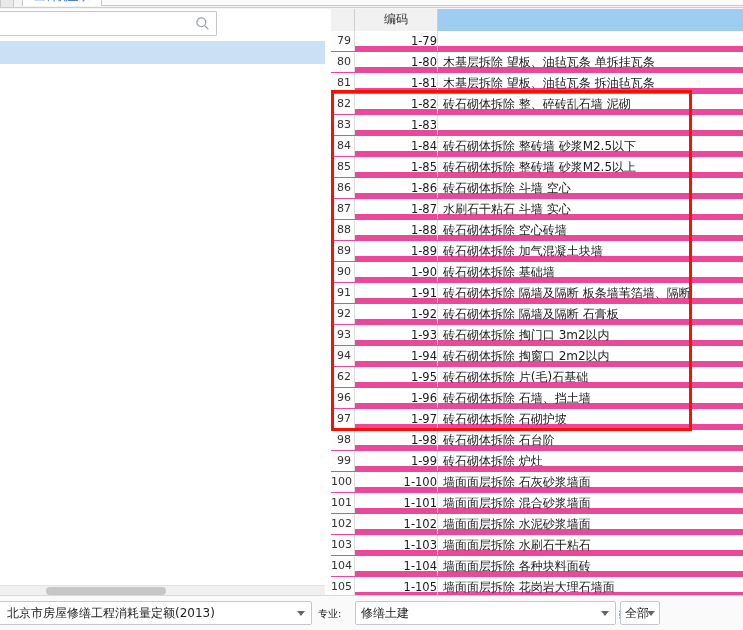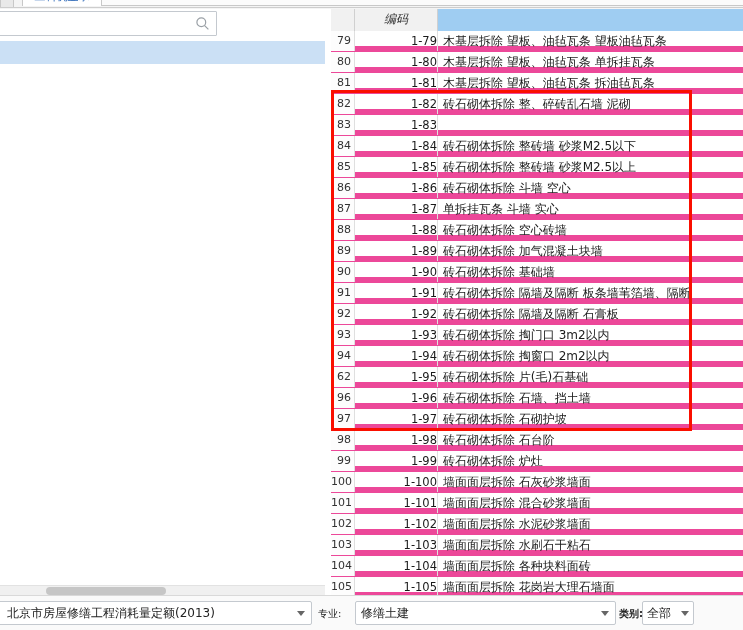--- a/index.html
+++ b/index.html
@@ -166,21 +166,21 @@
     line-height: 21px;
     font-size: 12px;
     text-align: center;
     color: #333;
     background: #f1f1f1;
     border-right: 1px solid #d0d0d0;
     overflow: hidden;
     white-space: nowrap;
   }
   .gh-rownum { width: 24px; background: #f1f1f1; }
-  .gh-code   { width: 83px; background: #f1f1f1; font-style: italic; }
+  .gh-code   { width: 83px; background: #f1f1f1; }
   .gh-name   { flex: 1; background: #9fcdf2; border-right: none; }
 
   .grid-body {
     position: absolute;
     left: 0; top: 22px;
     width: 412px;
     height: 564px;
     overflow: hidden;
   }
   .grow {
@@ -260,21 +260,21 @@
     position: absolute;
     right: 6px; top: 9px;
     width: 0; height: 0;
     border-left: 4px solid transparent;
     border-right: 4px solid transparent;
     border-top: 5px solid #666;
   }
   #combo-book { left: -98px; top: 5px; width: 410px; }
   #combo-book .ctext { left: 104px; }
   #combo-major { left: 355px; top: 5px; width: 261px; }
-  #combo-cat   { left: 642px; top: 5px; width: 52px; }
+  #combo-cat   { left: 620px; top: 5px; width: 40px; }
   #combo-cat .ctext { left: 4px; }
   #combo-cat .carrow { right: 4px; }
 
   .bb-label {
     position: absolute;
     top: 11px;
     font-size: 10px;
     color: #222;
     white-space: nowrap;
   }
@@ -337,21 +337,20 @@
   <div class="grid-panel">
     <div class="grid-header">
       <div class="gh-cell gh-rownum"></div>
       <div class="gh-cell gh-code">编码</div>
       <div class="gh-cell gh-name"></div>
     </div>
     <div class="grid-body" id="grid-body">
         <div class="grow">
           <div class="gcell c-rownum">79</div>
           <div class="gcell c-code">1-79</div>
-          <div class="gcell c-name">木基层拆除 望板、油毡瓦条 望板油毡瓦条</div>
         </div>
         <div class="grow">
           <div class="gcell c-rownum">80</div>
           <div class="gcell c-code">1-80</div>
           <div class="gcell c-name">木基层拆除 望板、油毡瓦条 单拆挂瓦条</div>
         </div>
         <div class="grow">
           <div class="gcell c-rownum">81</div>
           <div class="gcell c-code">1-81</div>
           <div class="gcell c-name">木基层拆除 望板、油毡瓦条 拆油毡瓦条</div>
@@ -376,21 +375,21 @@
           <div class="gcell c-name">砖石砌体拆除 整砖墙 砂浆M2.5以上</div>
         </div>
         <div class="grow">
           <div class="gcell c-rownum">86</div>
           <div class="gcell c-code">1-86</div>
           <div class="gcell c-name">砖石砌体拆除 斗墙 空心</div>
         </div>
         <div class="grow">
           <div class="gcell c-rownum">87</div>
           <div class="gcell c-code">1-87</div>
-          <div class="gcell c-name">单拆挂瓦条 斗墙 实心</div>
+          <div class="gcell c-name">水刷石干粘石 斗墙 实心</div>
         </div>
         <div class="grow">
           <div class="gcell c-rownum">88</div>
           <div class="gcell c-code">1-88</div>
           <div class="gcell c-name">砖石砌体拆除 空心砖墙</div>
         </div>
         <div class="grow">
           <div class="gcell c-rownum">89</div>
           <div class="gcell c-code">1-89</div>
           <div class="gcell c-name">砖石砌体拆除 加气混凝土块墙</div>

